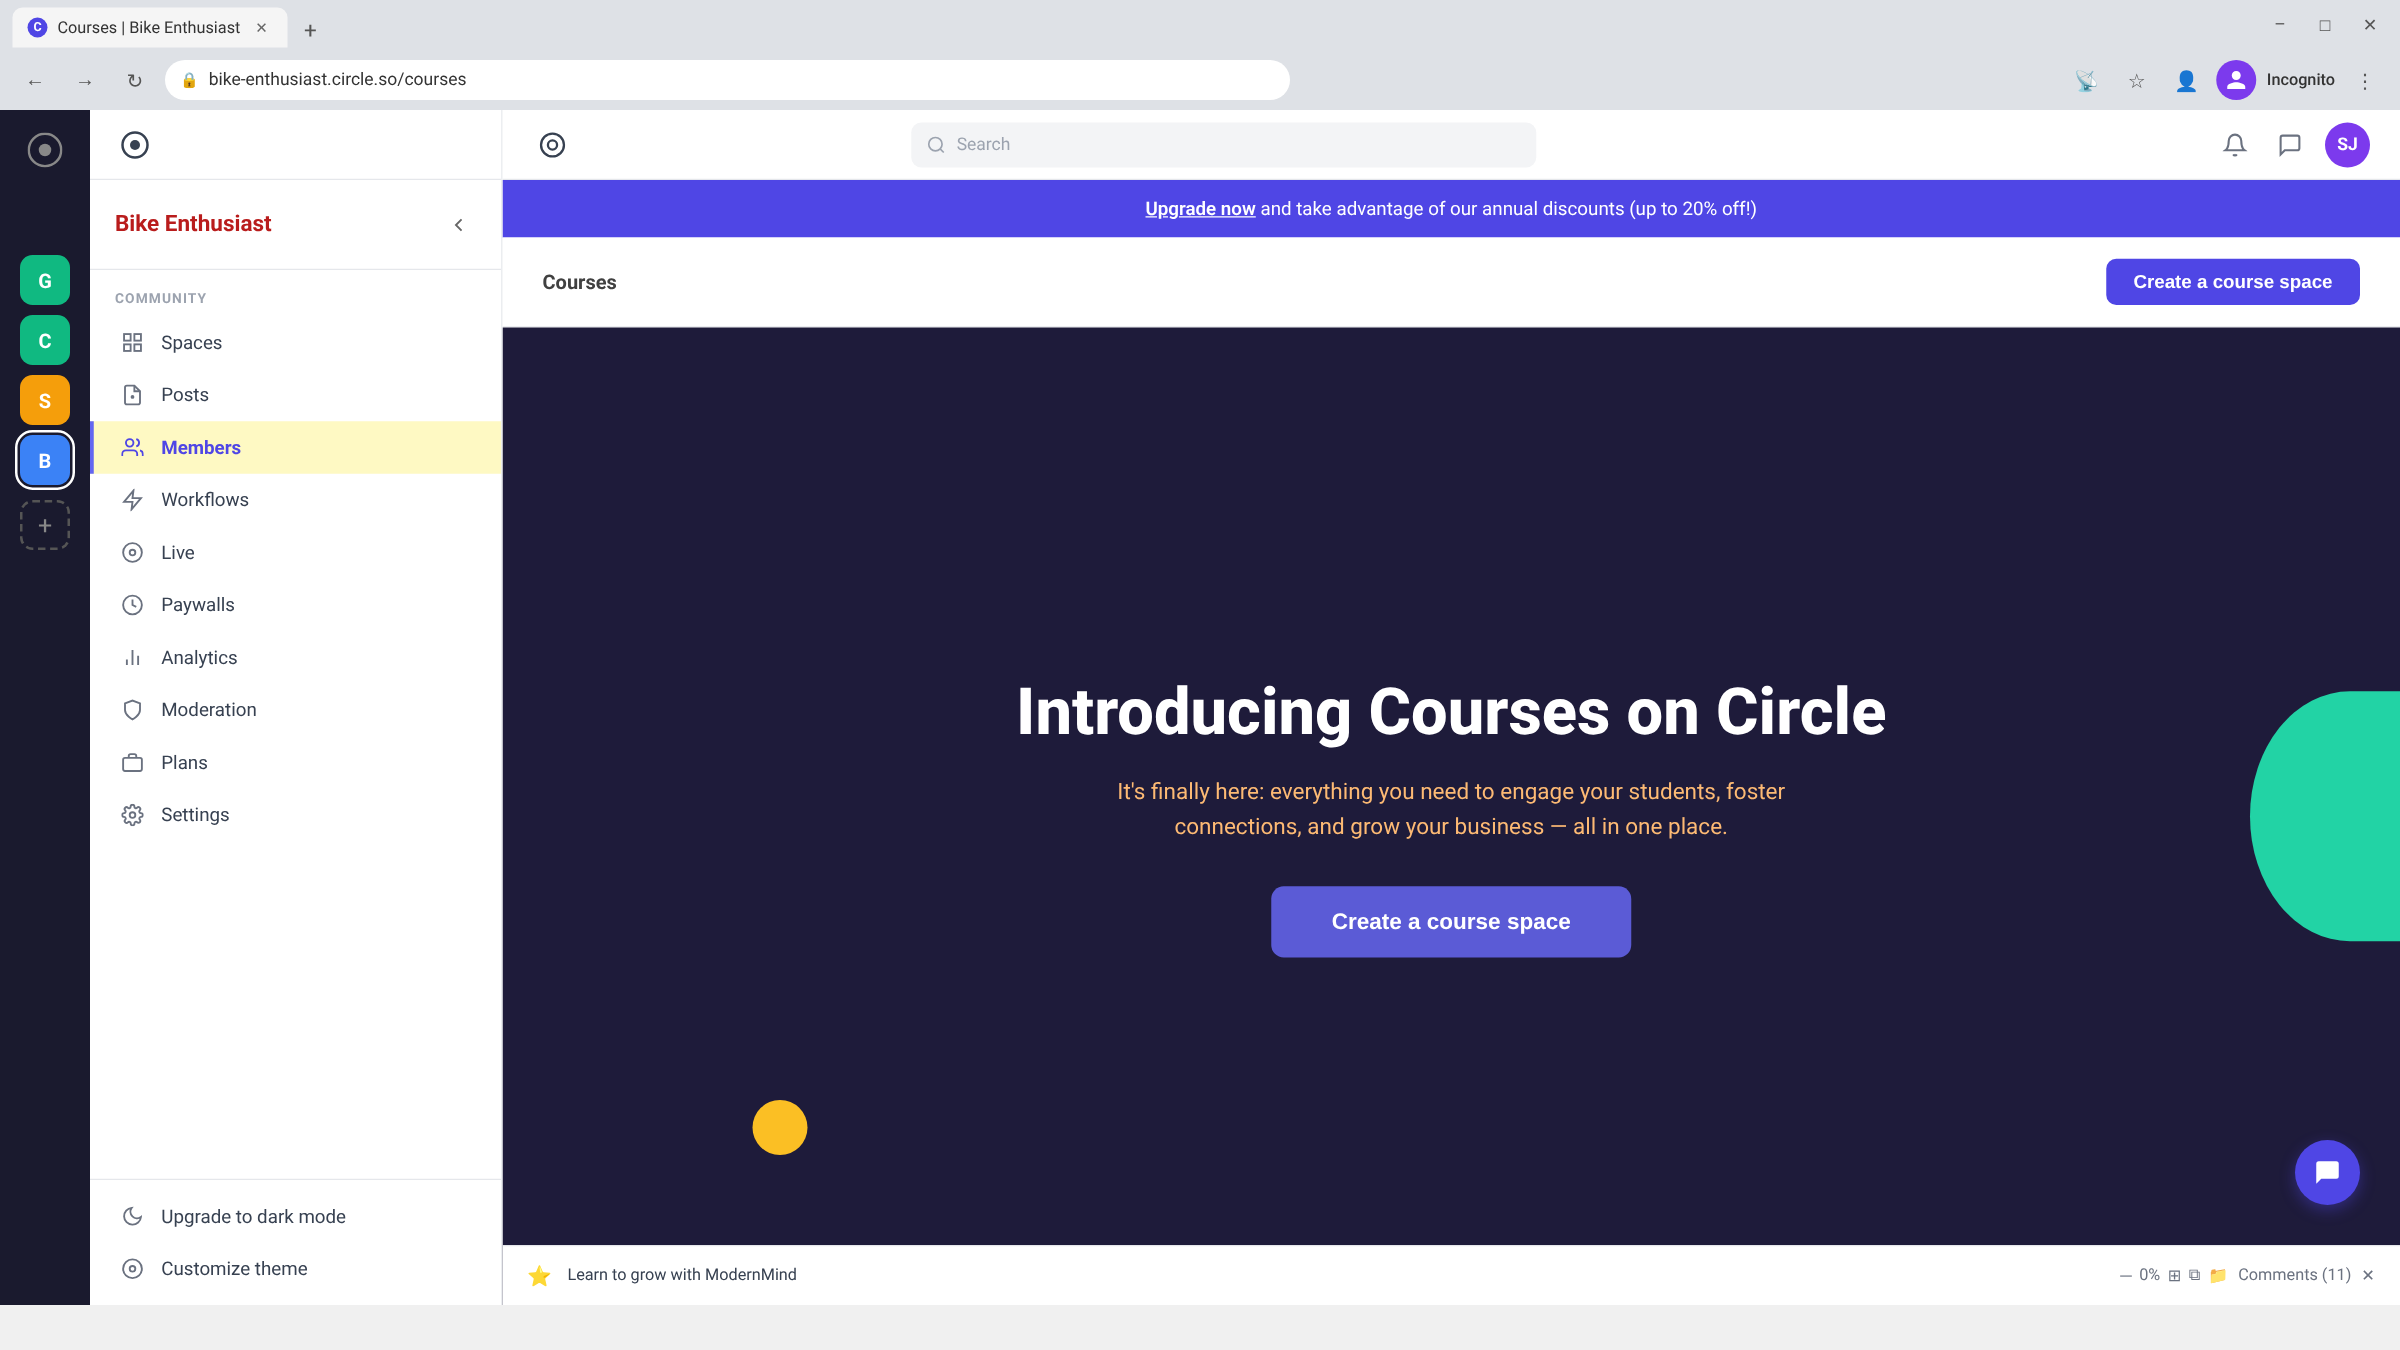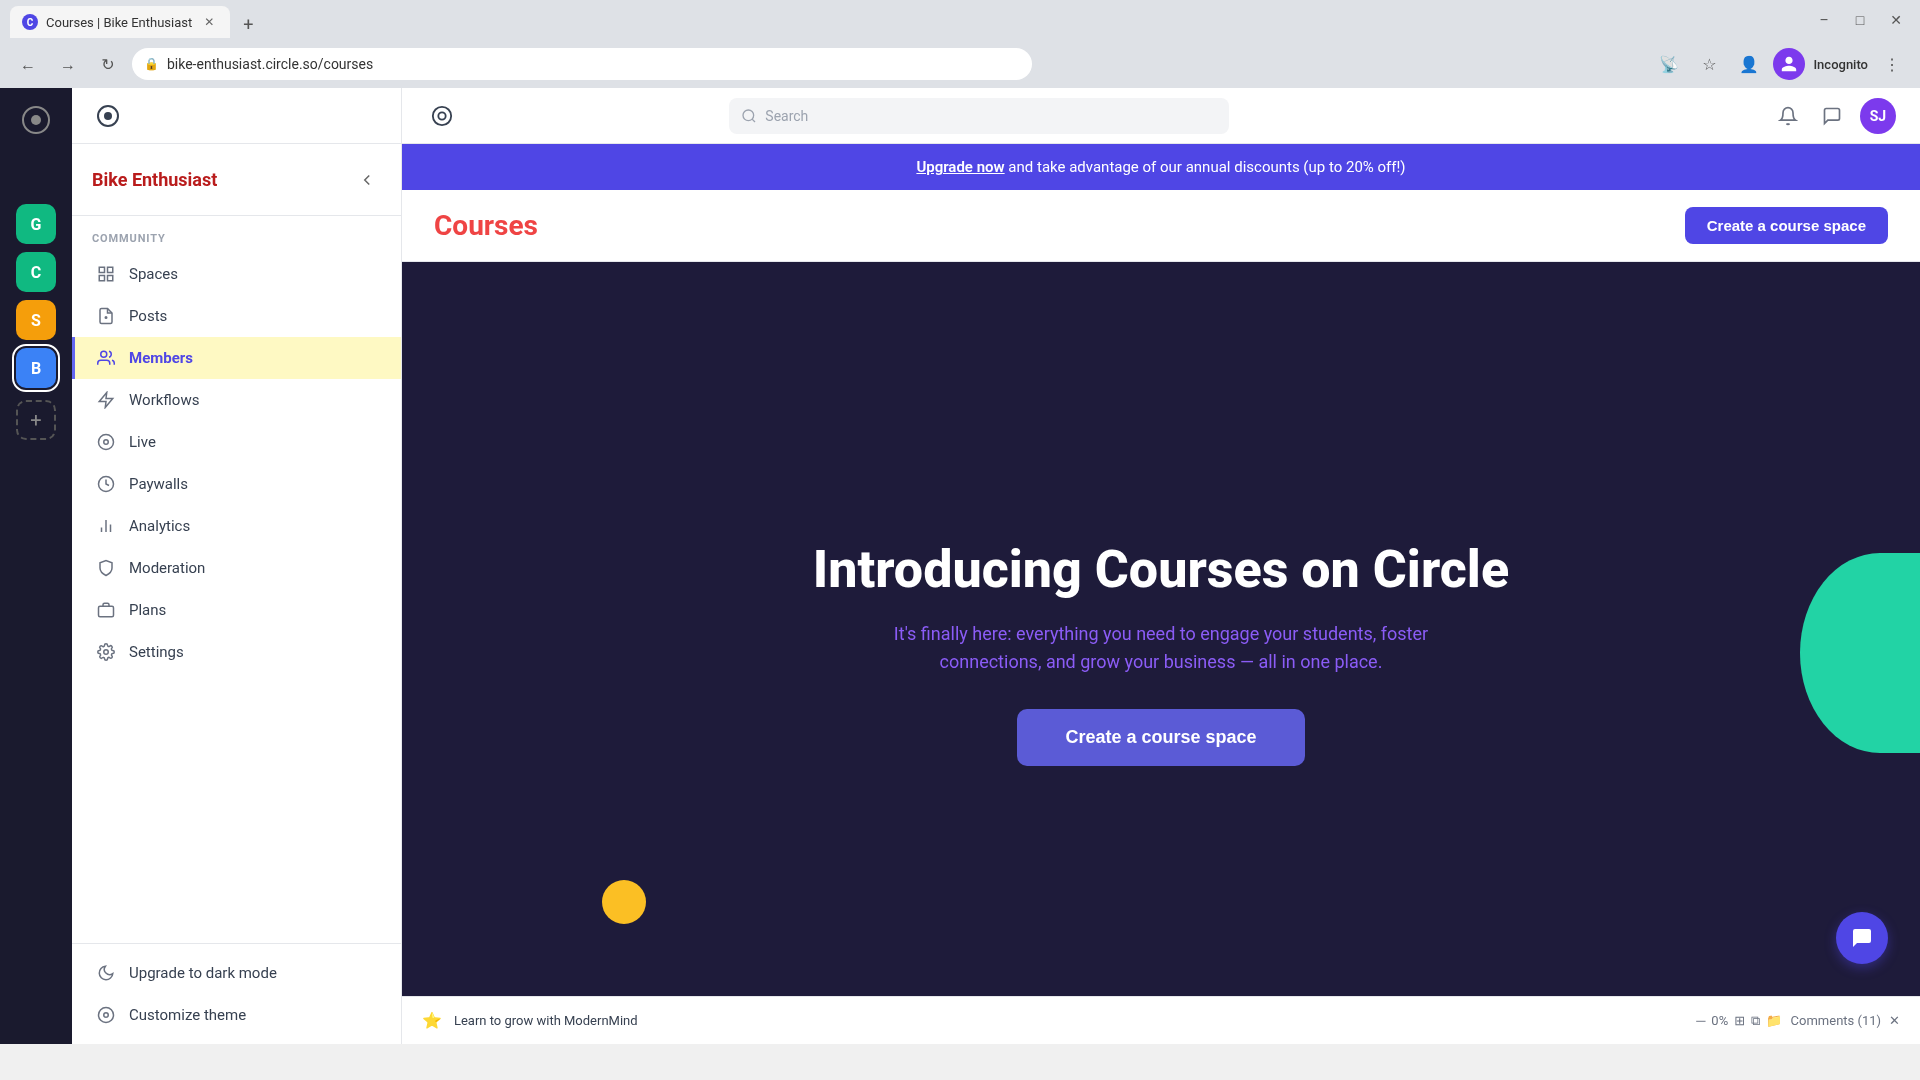--- a/index.html
+++ b/index.html
@@ -251,23 +251,23 @@
     
     .courses-header {
       height: 72px;
       display: flex;
       align-items: center;
       padding: 0 32px;
       border-bottom: 1px solid #e5e7eb;
       background: white;
     }
     .courses-title {
-      font-size: 28px;
+      font-size: 16px;
       font-weight: 700;
-      color: #ef4444;
+      color: #404040;
     }
     .create-course-btn {
       margin-left: auto;
       background: #4f46e5;
       color: white;
       border: none;
       border-radius: 8px;
       padding: 10px 22px;
       font-size: 15px;
       font-weight: 600;
@@ -288,21 +288,21 @@
     .hero-title {
       font-size: 52px;
       font-weight: 800;
       color: white;
       text-align: right;
       margin-bottom: 20px;
       line-height: 1.15;
     }
     .hero-subtitle {
       font-size: 18px;
-      color: #8b5cf6;
+      color: #fdba74;
       text-align: center;
       max-width: 600px;
       line-height: 1.6;
       margin-bottom: 32px;
     }
     .hero-cta-btn {
       background: #5b5bd6;
       color: white;
       border: none;
       border-radius: 10px;

